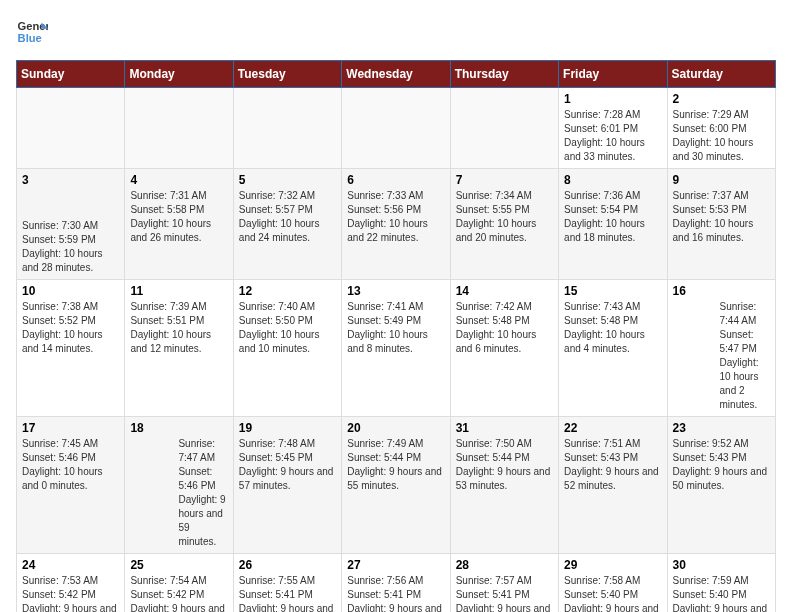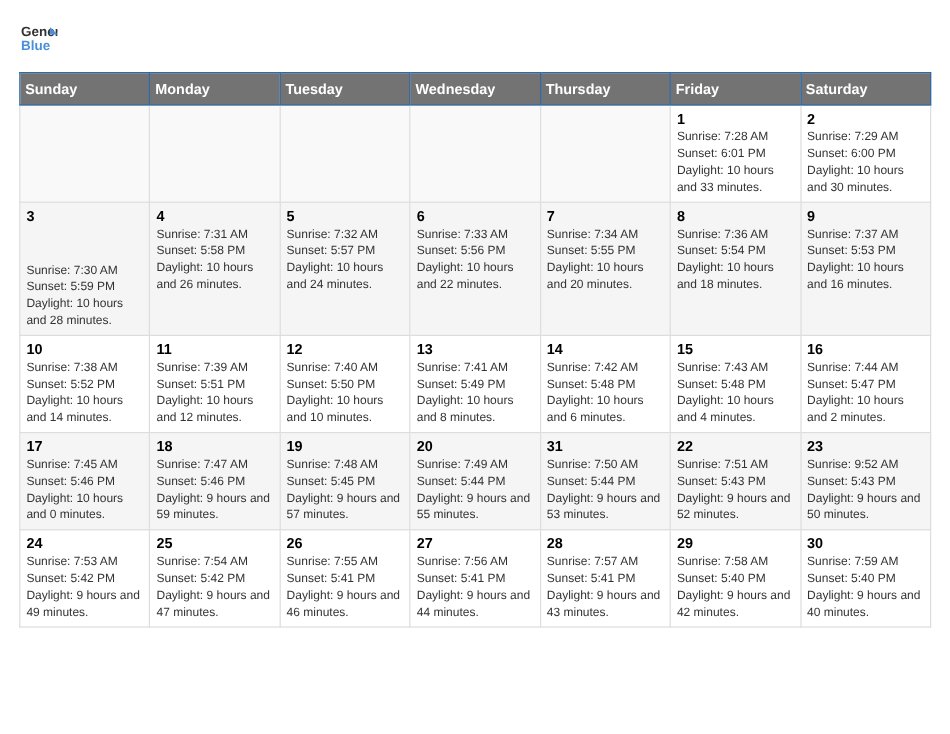--- a/index.html
+++ b/index.html
@@ -36,21 +36,21 @@
     .location {
       font-size: 14px;
       color: #555;
     }
     table {
       width: 100%;
       border-collapse: collapse;
       font-size: 11px;
     }
     thead tr th {
-      background-color: #737373;
+      background-color: #7f1d1d;
       color: #fff;
       padding: 6px 4px;
       text-align: left;
       font-size: 12px;
       font-weight: bold;
       border: 1px solid #2d6aa8;
     }
     tbody tr {
       border-bottom: 1px solid #ccc;
     }
@@ -207,35 +207,35 @@
 Daylight: 10 hours and 6 minutes.</div>
         </td>
         <td>
           <span class="day-number">15</span>
           <div class="day-info" style="white-space: pre-line;">Sunrise: 7:43 AM
 Sunset: 5:48 PM
 Daylight: 10 hours and 4 minutes.</div>
         </td>
         <td>
           <span class="day-number">16</span>
-          <div class="day-info" style="white-space: pre-line;">Sunrise: 7:44 AM
+          <div class="day-info" style="white-space: pre-line; margin-left: 47px;">Sunrise: 7:44 AM
 Sunset: 5:47 PM
 Daylight: 10 hours and 2 minutes.</div>
         </td>
       </tr>
       <tr>
         <td>
           <span class="day-number">17</span>
           <div class="day-info" style="white-space: pre-line;">Sunrise: 7:45 AM
 Sunset: 5:46 PM
 Daylight: 10 hours and 0 minutes.</div>
         </td>
         <td>
           <span class="day-number">18</span>
-          <div class="day-info" style="white-space: pre-line;">Sunrise: 7:47 AM
+          <div class="day-info" style="white-space: pre-line; margin-left: 48px;">Sunrise: 7:47 AM
 Sunset: 5:46 PM
 Daylight: 9 hours and 59 minutes.</div>
         </td>
         <td>
           <span class="day-number">19</span>
           <div class="day-info" style="white-space: pre-line;">Sunrise: 7:48 AM
 Sunset: 5:45 PM
 Daylight: 9 hours and 57 minutes.</div>
         </td>
         <td>

